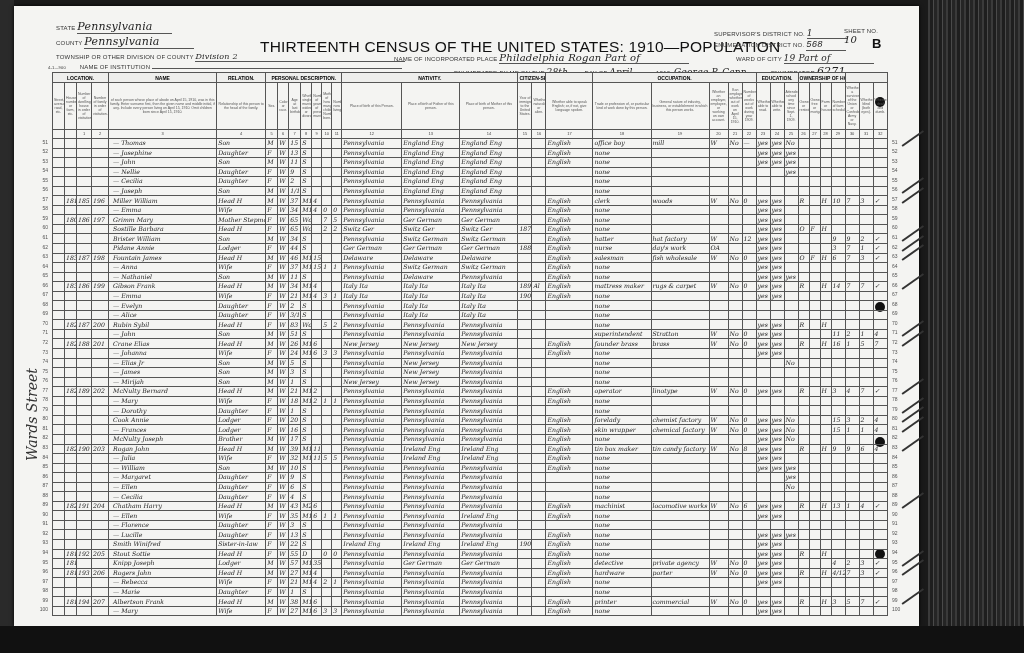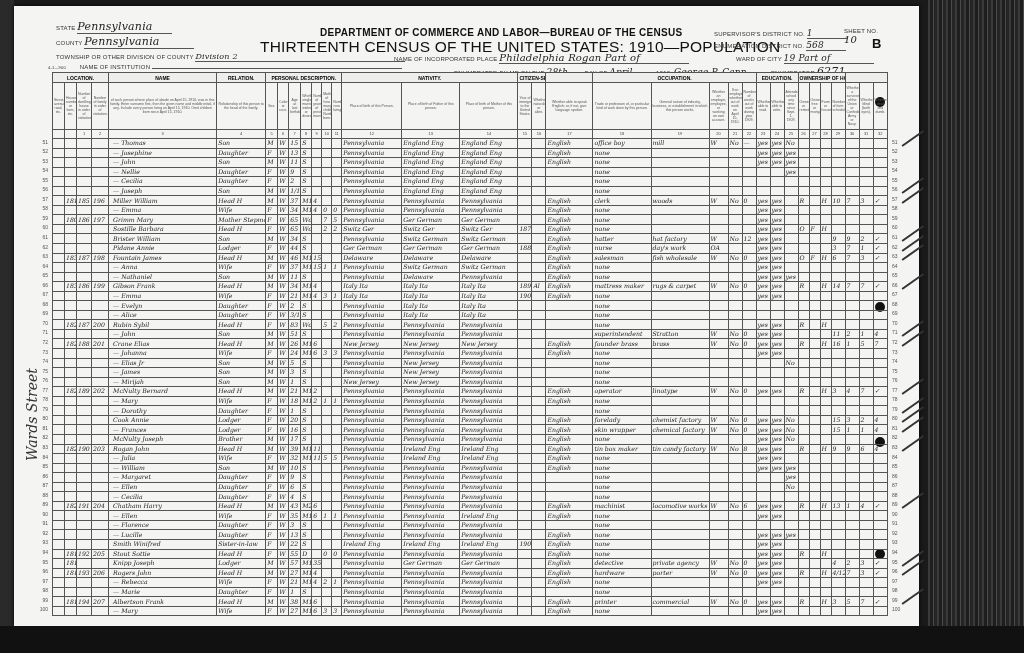--- a/index.html
+++ b/index.html
@@ -47,21 +47,20 @@
   <div class="hdr" style="left:42px;top:46px;">
     <span>TOWNSHIP OR OTHER DIVISION OF COUNTY</span>
     <span class="hand uline" style="font-size:8px;width:210px;">Division 2</span>
   </div>
   <div class="hdr" style="left:34px;top:58px;">
     <span style="font-size:4px;margin-right:12px;">4-1—900</span>
     <span>NAME OF INSTITUTION</span>
     <span class="hand uline" style="font-size:8px;width:250px;"></span>
   </div>
 
-  <div class="title1">DEPARTMENT OF COMMERCE AND LABOR—BUREAU OF THE CENSUS</div>
   <div class="title2">THIRTEENTH CENSUS OF THE UNITED STATES: 1910—POPULATION</div>
 
   <div class="hdr" style="left:380px;top:46px;">
     <span>NAME OF INCORPORATED PLACE</span>
     <span class="hand uline" style="font-size:10px;width:190px;">Philadelphia Rogan Part of</span>
   </div>
   <div class="hdr" style="left:440px;top:59px;">
     <span>ENUMERATED BY ME ON THE</span>
     <span class="hand uline" style="font-size:9px;width:36px;">28th</span>
     <span>DAY OF</span>
@@ -71,21 +70,21 @@
     <span>ENUMERATOR</span>
     <span class="hand" style="font-size:11px;">6271</span>
   </div>
 
   <div class="hdr" style="left:700px;top:22px;">
     <span>SUPERVISOR'S DISTRICT NO.</span>
     <span class="hand uline" style="font-size:9px;width:40px;">1</span>
   </div>
   <div class="hdr" style="left:700px;top:34px;">
     <span>ENUMERATION DISTRICT NO.</span>
-    <span class="hand uline" style="font-size:9px;width:40px;">568</span>
+    <span class="hand uline" style="font-size:9px;width:40px;font-family:Liberation Mono, monospace;">568</span>
   </div>
   <div class="hdr" style="left:722px;top:47px;">
     <span>WARD OF CITY</span>
     <span class="hand uline" style="font-size:9px;width:90px;">19 Part of</span>
   </div>
   <div class="hdr" style="left:830px;top:22px;">
     <span>SHEET NO.</span><br>
     <span class="hand" style="font-size:10px;">10</span>
   </div>
   <div class="sheetB">B</div>

